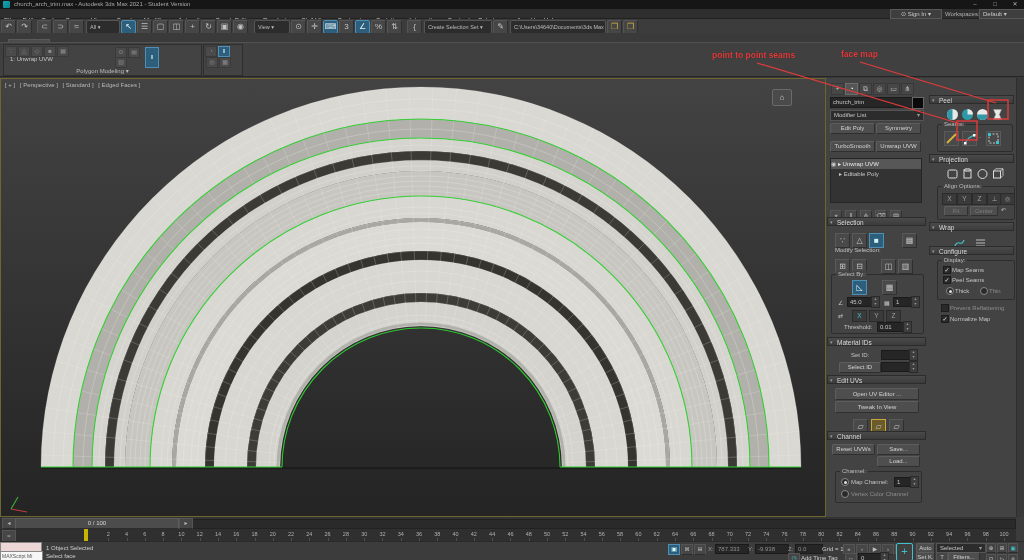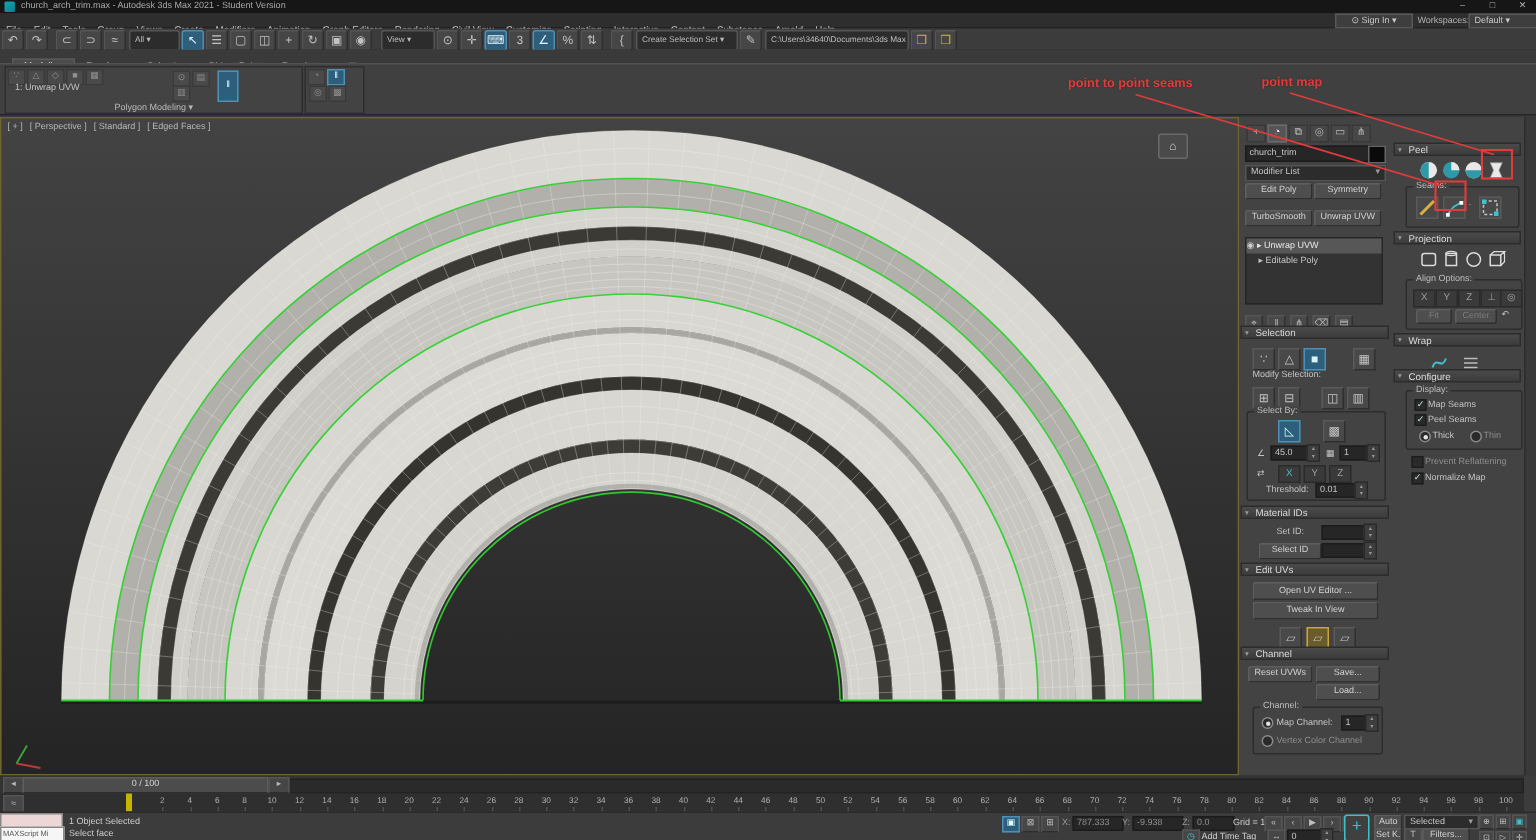--- a/index.html
+++ b/index.html
@@ -576,14 +576,14 @@
     </div>
   </div>
 
   <svg id="overlay" class="abs">
     <line x1="757" y1="63" x2="961" y2="124" stroke="#e23b3b" stroke-width="1.2"></line>
     <line x1="860" y1="62" x2="996" y2="103" stroke="#e23b3b" stroke-width="1.2"></line>
     <rect x="957" y="121" width="20" height="19" fill="none" stroke="#e23b3b" stroke-width="1.4"></rect>
     <rect x="988" y="100" width="20" height="19" fill="none" stroke="#e23b3b" stroke-width="1.4"></rect>
   </svg>
   <div class="ann abs" style="left:712px;top:50px;">point to point seams</div>
-  <div class="ann abs" style="left:841px;top:49px;">point map</div>
+  <div class="ann abs" style="left:841px;top:49px;">face map</div>
 </div>
 
 </body></html>

